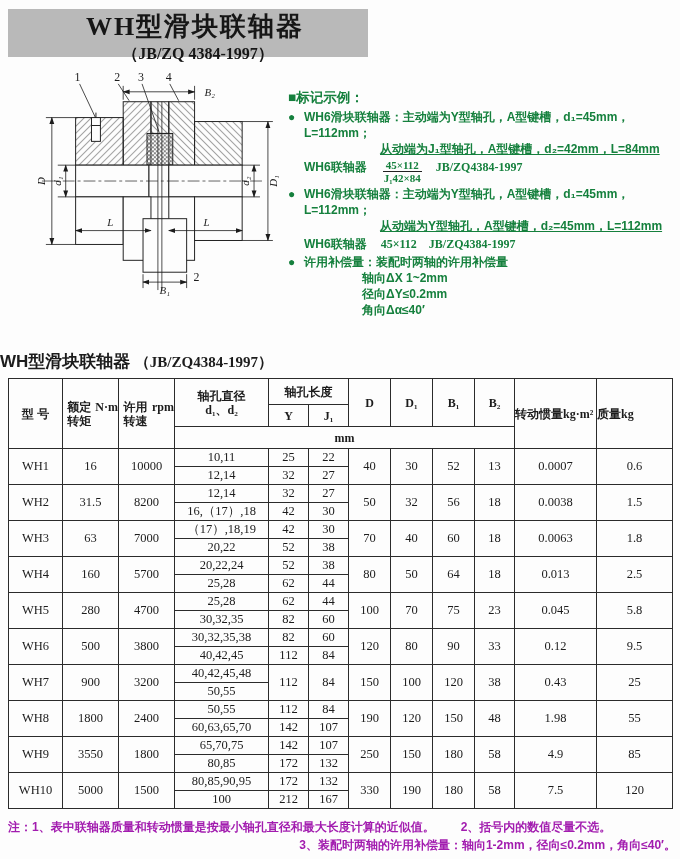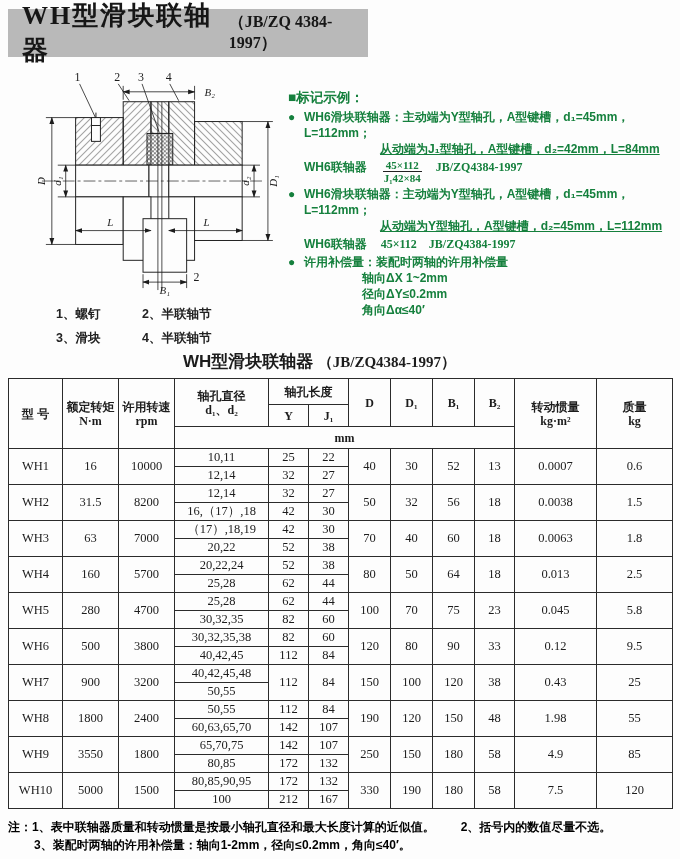--- a/index.html
+++ b/index.html
@@ -1,18 +1,18 @@
 <!DOCTYPE html>
 <html><head>
 <meta charset="utf-8">
 <style>
   * { margin:0; padding:0; box-sizing:border-box; }
   html,body { width:680px; height:859px; background:#fdfdfd; overflow:hidden;
               font-family:"Liberation Sans","DejaVu Sans",sans-serif; color:#1c1c1c; }
-  .abs { position:absolute; }
+  .abs { position:absolute;flex-direction:column; }
 
   
   .banner { left:8px; top:9px; width:360px; height:48px; background:#b9b9b9;
             display:flex; align-items:center; padding-left:14px; }
   .banner-title { font-family:"Liberation Serif","DejaVu Serif",serif; font-size:26px;
                   font-weight:600; letter-spacing:2px; color:#161616; }
   .banner-std { font-family:"Liberation Serif","DejaVu Serif",serif; font-size:16px;
                 font-weight:600; margin-left:6px; color:#161616; }
 
   
@@ -36,40 +36,40 @@
            font-family:"Liberation Serif","DejaVu Serif",serif; }
   .desig .nm { font-family:"Liberation Sans","DejaVu Sans",sans-serif; font-weight:700; }
   .desig .sz { margin-left:14px; }
   .desig .st { margin-left:12px; }
   .frac { display:inline-flex; flex-direction:column; align-items:center;
           font-size:11px; line-height:12px; margin-left:14px; }
   .frac .num { border-bottom:1px solid #222; padding:0 3px; }
   .frac .den { padding:0 3px; }
 
   
-  .tbl-title { left:14px; top:350px; width:611px; text-align:center; }
+  .tbl-title { left:0; top:350px; width:611px; text-align:left; }
   .tbl-title .t1 { font-size:17px; font-weight:700; }
   .tbl-title .t2 { font-family:"Liberation Serif","DejaVu Serif",serif; font-size:15px; font-weight:600; }
   table.spec { left:8px; top:378px; width:664px; border-collapse:collapse;
                table-layout:fixed; position:absolute; }
   table.spec th, table.spec td { border:1px solid #2b2b2b; padding:0;
                text-align:center; vertical-align:middle; }
   table.spec th { font-size:12px; font-weight:600; line-height:14px; }
   table.spec td { font-family:"Liberation Serif","DejaVu Serif",serif;
                   font-size:12.5px; height:18px; }
   .serif { font-family:"Liberation Serif","DejaVu Serif",serif; font-weight:600; }
-  .hstack { display:flex; flex-direction:column; justify-content:flex-start;
+  .hstack { display:flex; flex-direction:row; justify-content:flex-start;
             height:100%; }
   .h-r1 { height:26px; } .h-r2 { height:22px; } .h-r3 { height:22px; }
   td.l { text-align:left; padding-left:12px; }
 
   
   .notes { left:8px; top:818px; width:668px; font-size:12px; font-weight:700;
-           line-height:18px; color:#000000; }
-  .notes .n2 { margin-left:26px; }
+           line-height:18px; color:#a21caf; }
+  .notes .n2 { margin-left:26px;text-align:right; }
   .notes .gap { display:inline-block; width:26px; }
 </style>
 </head>
 <body>
 
 <div class="abs banner">
   <span class="banner-title">WH型滑块联轴器</span>
   <span class="banner-std">（JB/ZQ 4384-1997）</span>
 </div>
 
@@ -157,26 +157,20 @@
     <text class="dimlbl" text-anchor="middle" transform="rotate(-90 33 112)" x="33" y="112">D</text>
     <text class="dimlbl" text-anchor="middle" transform="rotate(-90 49 112)" x="49" y="112">d₁</text>
     <text class="dimlbl" x="99" y="157" text-anchor="middle">L</text>
     <text class="dimlbl" x="196" y="157" text-anchor="middle">L</text>
     <text class="dimlbl" text-anchor="middle" transform="rotate(-90 239 112)" x="239" y="112">d₂</text>
     <text class="dimlbl" text-anchor="middle" transform="rotate(-90 267 112)" x="267" y="112">D₁</text>
     <text class="partnum" x="183" y="213">2</text>
     <text class="dimlbl" x="154" y="226" text-anchor="middle">B₁</text>
   </svg>
 
-  <div class="legend">
-    <span>1、螺钉</span>
-    <span>2、半联轴节</span>
-    <span>3、滑块</span>
-    <span>4、半联轴节</span>
-  </div>
 </div>
 
 <div class="abs marking">
   <div class="heading">■标记示例：</div>
 
   <div class="mline">
     <span class="bullet">●</span>
     <span>WH6滑块联轴器：主动端为Y型轴孔，A型键槽，d₁=45mm，L=112mm；</span>
   </div>
   <div class="cont">从动端为J₁型轴孔，A型键槽，d₂=42mm，L=84mm</div>

